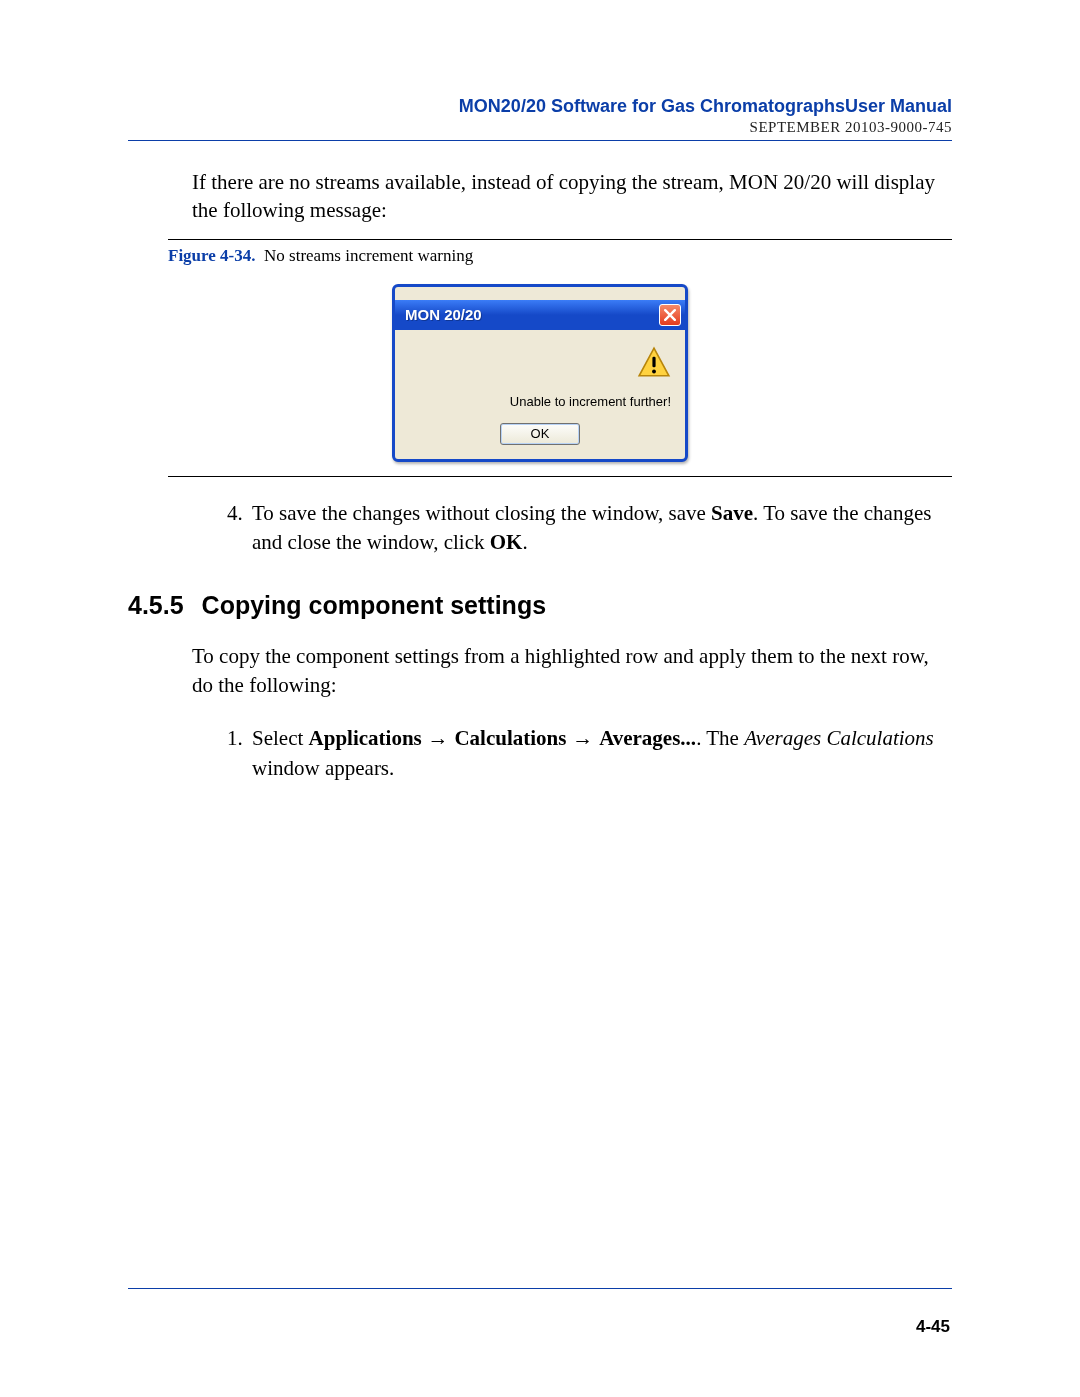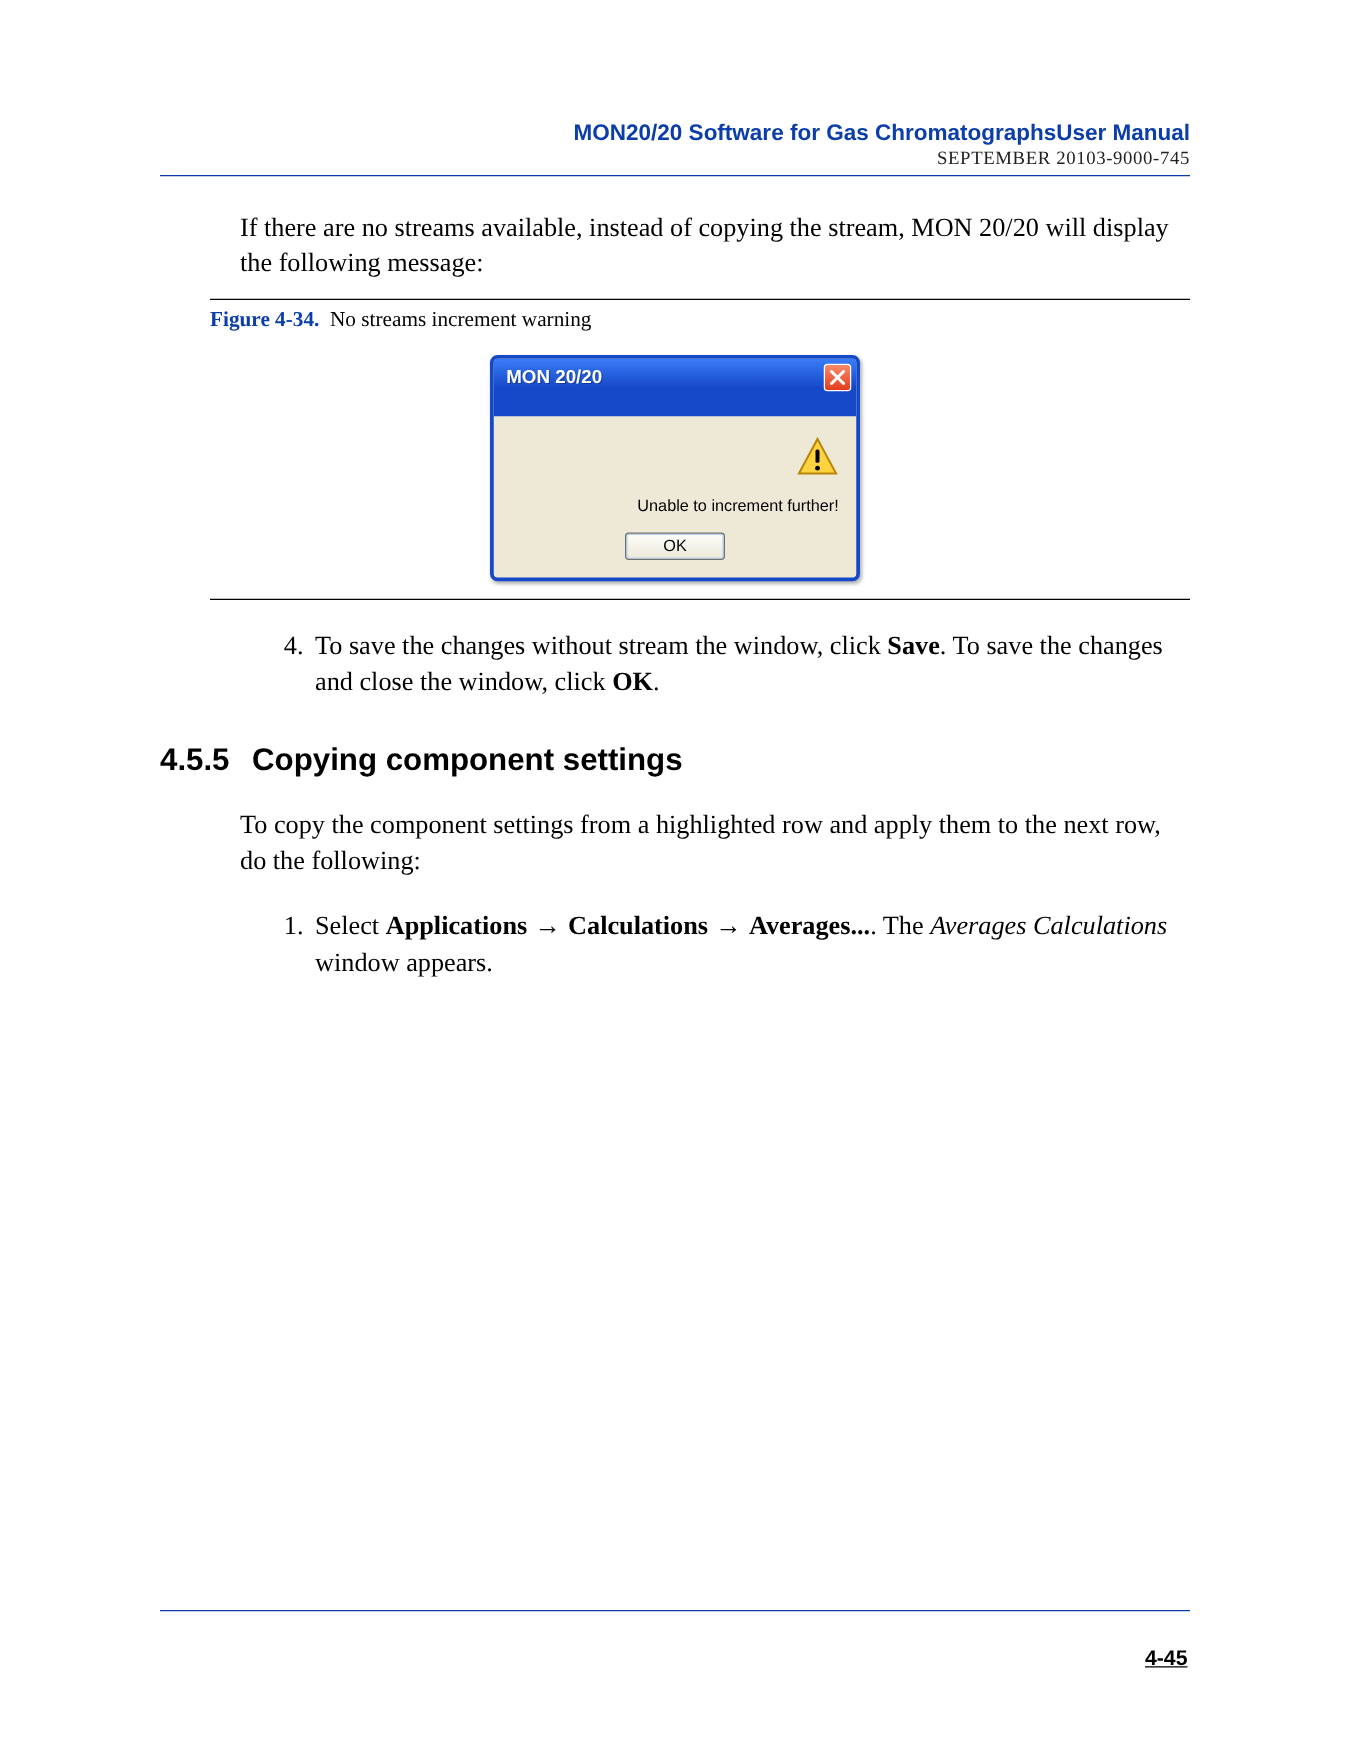--- a/index.html
+++ b/index.html
@@ -90,21 +90,22 @@
     background: #eee9d7;
     box-shadow: 1px 2px 3px rgba(0,0,0,0.3);
     overflow: hidden;
   }
   .xp-title {
     height: 30px;
     background: linear-gradient(to bottom,#3b7cf7 0%,#1549c8 50%,#1549c8 100%);
     display:flex;
     align-items:center;
     justify-content:space-between;
-    padding: 0 4px 16px 10px;
+    padding: 0 4px 0 10px;
+    margin-top: 13px;
   }
   .xp-title-text {
     color:#fff;
     font-family: "Trebuchet MS","Segoe UI",Arial,sans-serif;
     font-weight:700;
     font-size: 15px;
     text-shadow: 1px 1px 0 rgba(0,0,0,0.25);
   }
   .xp-close {
     width: 22px; height:22px;
@@ -177,21 +178,20 @@
     bottom: 100px;
     border:0; border-top:1.5px solid #0b3ea8;
   }
   .page-num {
     position:absolute;
     right: 130px;
     bottom: 60px;
     font-family: "Segoe UI","Trebuchet MS",Arial,sans-serif;
     font-weight:700;
     font-size: 17px;
-    text-decoration: underline;
   }
 </style>
 </head>
 <body>
 
 <div class="page">
 
   <div class="hdr">
     <div class="hdr-row">
       <span class="hdr-title-left">MON20/20 Software for Gas Chromatographs</span>
@@ -235,21 +235,21 @@
         <div class="xp-btn-row">
           <button class="xp-btn">OK</button>
         </div>
       </div>
     </div>
 
     <hr class="fig-rule-bottom">
 
     <ol class="steps" start="4">
       <li>
-        <span>To save the changes without stream the window, click </span><span class="b">Save</span><span>. To save the changes and close the window, click </span><span class="b">OK</span><span>.</span>
+        <span>To save the changes without closing the window, save </span><span class="b">Save</span><span>. To save the changes and close the window, click </span><span class="b">OK</span><span>.</span>
       </li>
     </ol>
 
     <div class="sect-head">
       <span class="num">4.5.5</span><span>Copying component settings</span>
     </div>
 
     <div class="para-indent">To copy the component settings from a highlighted row and apply them to the next row, do the following:</div>
 
     <ol class="steps" start="1" style="margin-top:24px">

